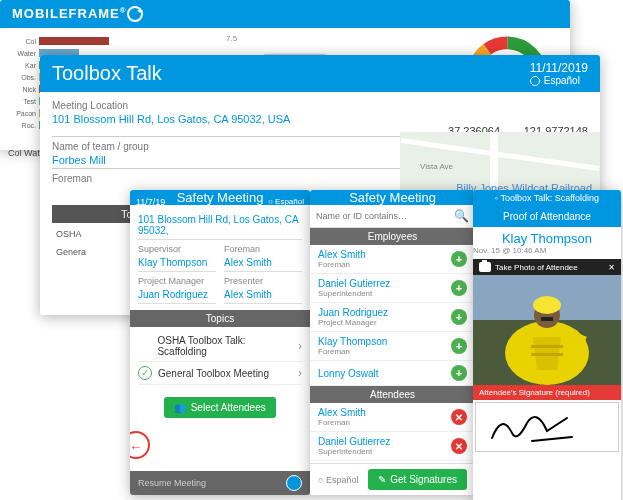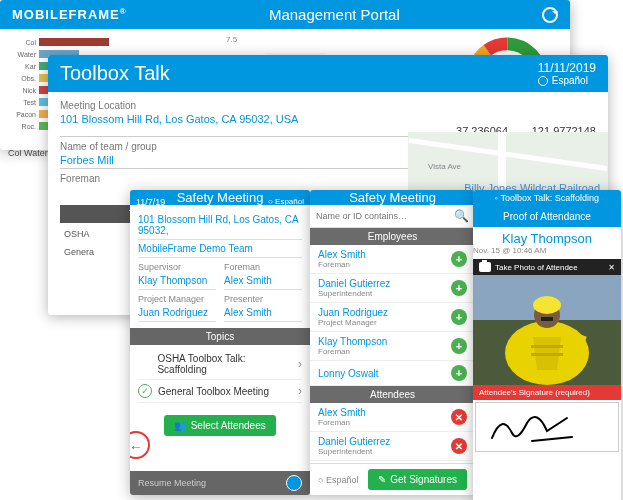--- a/index.html
+++ b/index.html
@@ -24,21 +24,21 @@
 .tooltip{position:absolute;left:98px;top:22px;background:#fff;border:1px solid #ccc;padding:3px 6px;font-size:8px;box-shadow:1px 1px 3px rgba(0,0,0,0.3)}
 .donut{width:110px;height:90px;position:relative}
 .donut svg{width:110px;height:90px}
 
 
 #filters{left:0;top:160px;width:120px;font-size:9px;color:#555}
 #filters div{padding:2px 4px}
 .flt-h{background:#e8e8e8;font-weight:600}
 
 
-#ttalk{left:48px;top:55px;width:560px;height:260px}
+#ttalk{left:40px;top:55px;width:560px;height:260px}
 #ttalk .hdr{justify-content:space-between}
 .ttalk-date{font-size:12px}
 .esp{font-size:10px;display:flex;align-items:center;gap:4px}
 .esp .circ{width:10px;height:10px;border:1px solid #fff;border-radius:50%}
 .form{padding:8px 12px;display:grid;grid-template-columns:1fr 1fr 1fr;gap:4px 14px;position:relative}
 .lbl{font-size:10px;color:#777}
 .val{color:#0096e0;border-bottom:1px solid #ccc;padding:2px 0;font-size:11px}
 .coord{color:#333;font-size:11px;padding-top:14px}
 .half{grid-column:span 1}
 .full{grid-column:1 / -1}
@@ -100,21 +100,20 @@
 .done{background:#22b14c;color:#fff;padding:8px 10px;border-radius:2px;font-size:10px;font-weight:600}
 
 .row-left{font-size:9px;color:#555;padding:2px 4px}
 </style>
 </head>
 <body>
 
 <div id="portal" class="panel">
   <div class="hdr">
     <span class="logo"><span>MOBILEFRAME</span><sup>®</sup></span>
-    <span class="hdr-title">Management Portal</span>
     <span class="refresh"></span>
   </div>
   <div class="body">
     <div class="barchart" id="bars">
         <div class="barrow">
           <span class="barlbl">Col</span>
           <span class="bar" style="width:70px;background:#9e3b33"></span>
         </div>
         <div class="barrow">
           <span class="barlbl">Water</span>
@@ -234,21 +233,20 @@
 </div>
 
 <div id="safe1" class="panel">
   <div class="phdr">
     <span class="date">11/7/19</span>
     <span>Safety Meeting</span>
     <span class="esp2">○ <span>Español</span></span>
   </div>
   <div class="pbody">
     <div class="pval">101 Blossom Hill Rd, Los Gatos, CA 95032,</div>
-    <div class="pval">MobileFrame Demo Team</div>
     <div class="prow2">
       <div>
           <div class="plbl">Supervisor</div>
           <div class="pval">Klay Thompson</div>
         </div>
       <div>
           <div class="plbl">Foreman</div>
           <div class="pval">Alex Smith</div>
         </div>
     </div>

